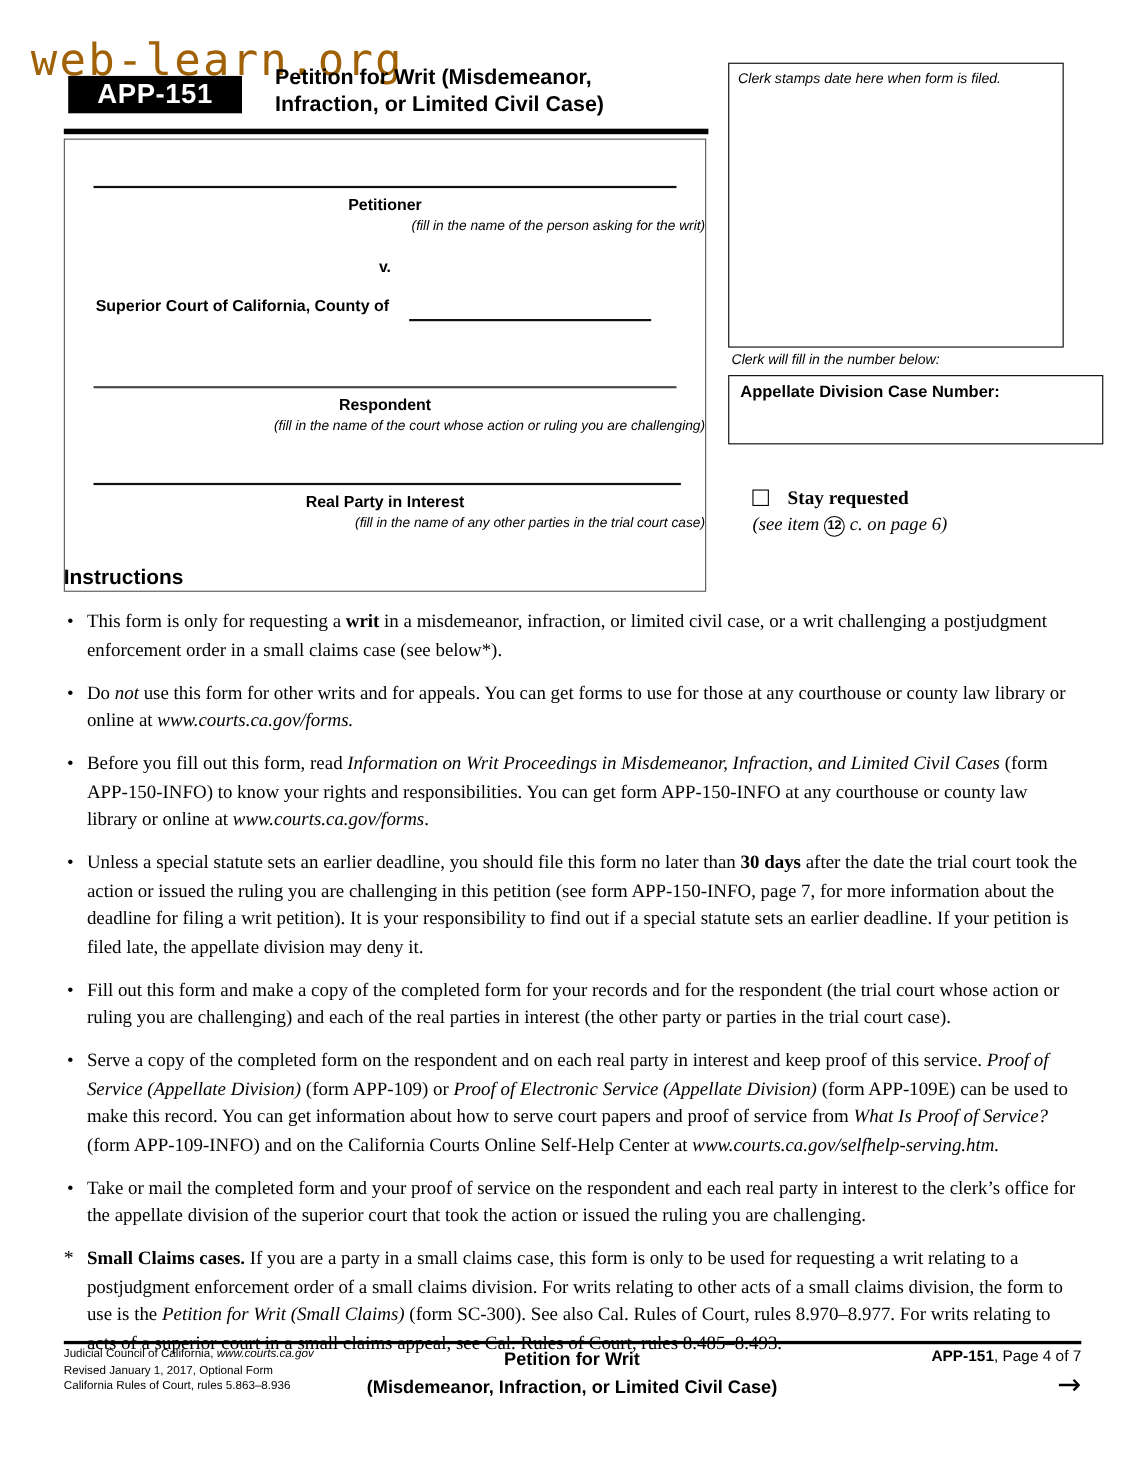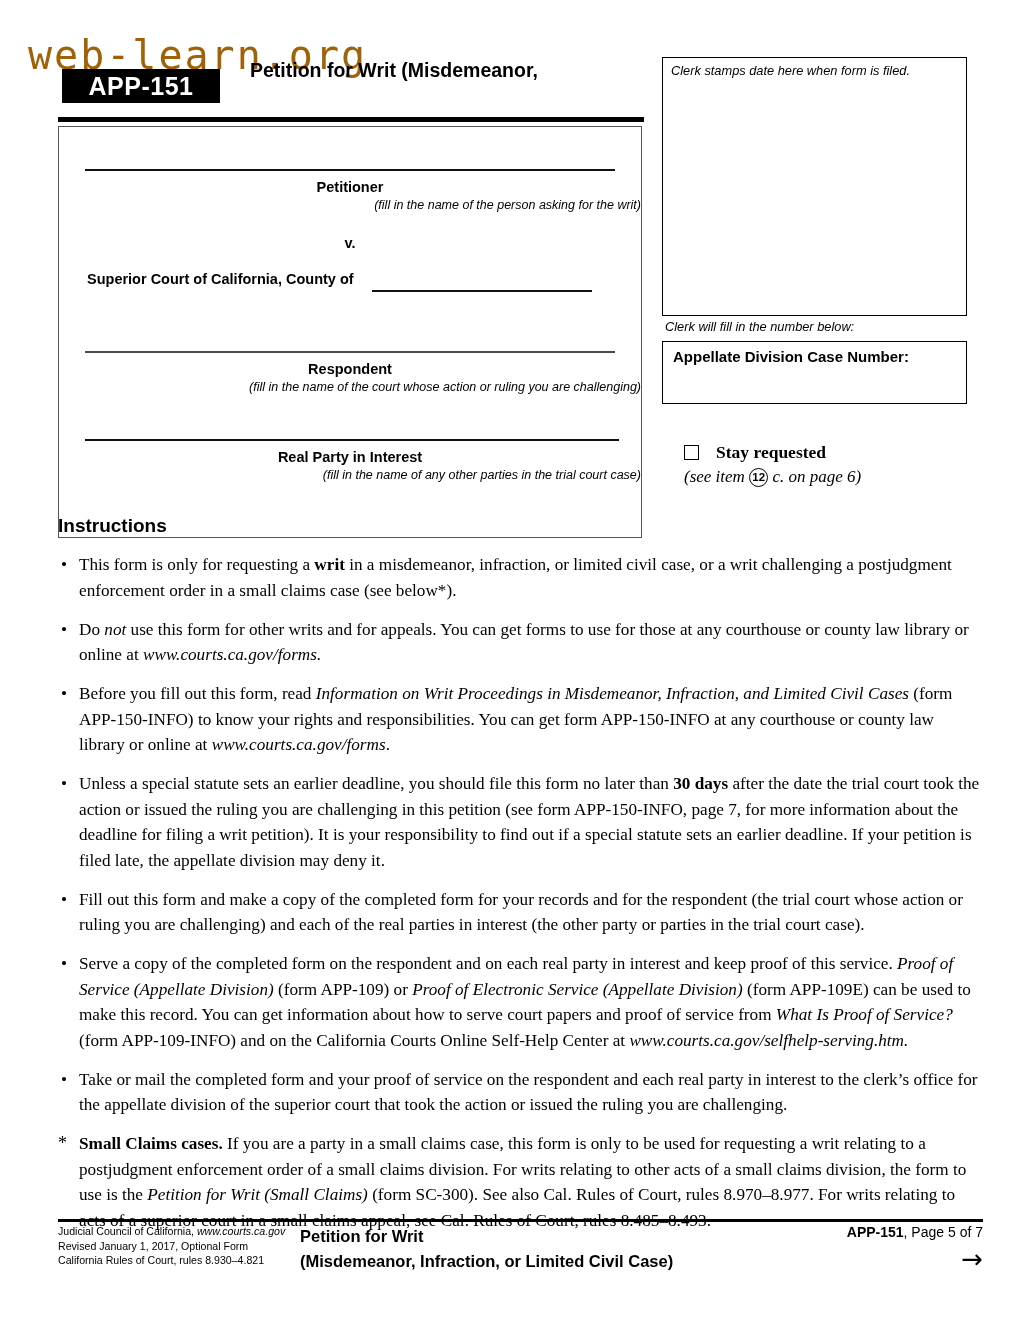--- a/index.html
+++ b/index.html
@@ -160,21 +160,21 @@
     font-family: "Liberation Sans", sans-serif;
     font-style: italic;
     font-size: 12.8px;
     text-align: right;
   }
 
   .case-number-box {
     position: absolute;
     left: 662px;
     top: 341px;
-    width: 305px;
+    width: 341px;
     height: 63px;
     border: 1.5px solid #000000;
     box-sizing: border-box;
   }
   .case-number-label {
     position: absolute;
     left: 10px;
     top: 6px;
     font-family: "Liberation Sans", sans-serif;
     font-weight: bold;
@@ -288,21 +288,21 @@
     font-family: "Liberation Sans", sans-serif;
     font-size: 10.6px;
     line-height: 14.5px;
   }
   .footer-left i { font-style: italic; }
   .footer-center {
     position: absolute;
     left: 300px;
     top: 1224px;
     width: 440px;
-    text-align: left;
+    text-align: center;
     font-family: "Liberation Sans", sans-serif;
     font-weight: bold;
     font-size: 16.5px;
     line-height: 25px;
   }
   .footer-right {
     position: absolute;
     right: 42px;
     top: 1224px;
     text-align: right;
@@ -321,20 +321,21 @@
 </head>
 <body>
 
 <div class="page">
 
   <div class="watermark">web-learn.org</div>
 
   <div class="form-badge">APP-151</div>
   <div class="form-title">
     <div>Petition for Writ (Misdemeanor,</div>
+    <div>Infraction, or Limited Civil Case)</div>
   </div>
   <div class="header-rule"></div>
 
   <div class="caption-box">
     <div class="cap-rule dark" style="left:26px; top:42px; width:530px;"></div>
     <div class="cap-label" style="top:52px;">Petitioner</div>
     <div class="cap-sub" style="top:70px;">(fill in the name of the person asking for the writ)</div>
 
     <div class="cap-v" style="top:108px;">v.</div>
 
@@ -381,24 +382,24 @@
       <div class="bullet-item"><span class="marker">•</span><span>Fill out this form and make a copy of the completed form for your records and for the respondent (the trial court whose action or ruling you are challenging) and each of the real parties in interest (the other party or parties in the  trial court case).</span></div>
       <div class="bullet-item"><span class="marker">•</span><span>Serve a copy of the completed form on the respondent and on each real party in interest and keep proof of this service. </span><i>Proof of Service (Appellate Division)</i><span> (form APP-109) or </span><i>Proof of Electronic Service (Appellate Division)</i><span> (form APP-109E) can be used to make this record. You can get information about  how to serve court papers and proof of service from </span><i>What Is Proof of Service?</i><span> (form APP-109-INFO) and on the  California Courts Online Self-Help Center at </span><i>www.courts.ca.gov/selfhelp-serving.htm.</i></div>
       <div class="bullet-item"><span class="marker">•</span><span>Take or mail the completed form and your proof of service on the respondent and each real party in interest to the clerk’s office for the appellate division of the superior court that took the action or issued the ruling you are challenging.</span></div>
       <div class="bullet-item footnote"><span class="marker">*</span><b>Small Claims cases.</b><span> If you are a party in a small claims case, this form is only to be used for requesting a writ relating to a postjudgment enforcement order of a small claims division. For writs relating to other acts of a small claims division, the form to use is the </span><i>Petition for Writ (Small Claims)</i><span> (form SC-300). See also Cal. Rules of Court, rules 8.970–8.977. For writs relating to acts of a superior court in a small claims appeal, see Cal. Rules of Court, rules 8.485–8.493.</span></div>
     </div>
 
   <div class="footer-rule"></div>
   <div class="footer-left">
     <div><span>Judicial Council of California, </span><i>www.courts.ca.gov</i></div>
     <div>Revised January 1, 2017, Optional Form</div>
-    <div>California Rules of Court, rules 8.930–4.821</div>
+    <div>California Rules of Court, rules 5.863–8.936</div>
   </div>
   <div class="footer-center">
     <div>Petition for Writ</div>
     <div>(Misdemeanor, Infraction, or Limited Civil Case)</div>
   </div>
   <div class="footer-right">
-    <div><b>APP-151</b><span>, Page 5 of 7</span></div>
+    <div><b>APP-151</b><span>, Page 4 of 7</span></div>
     <div class="footer-arrow">→</div>
   </div>
 
 </div>
 
 </body></html>

